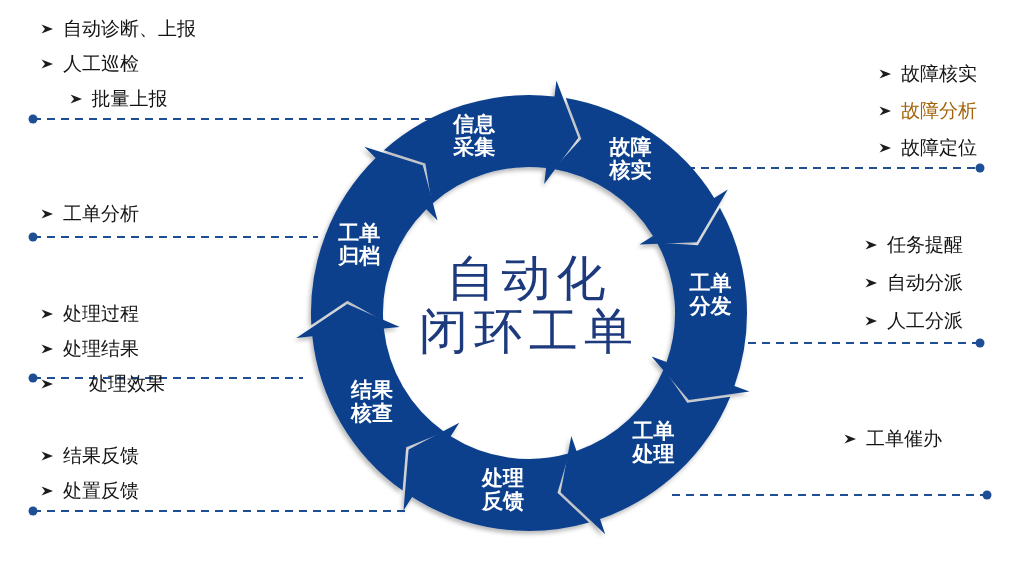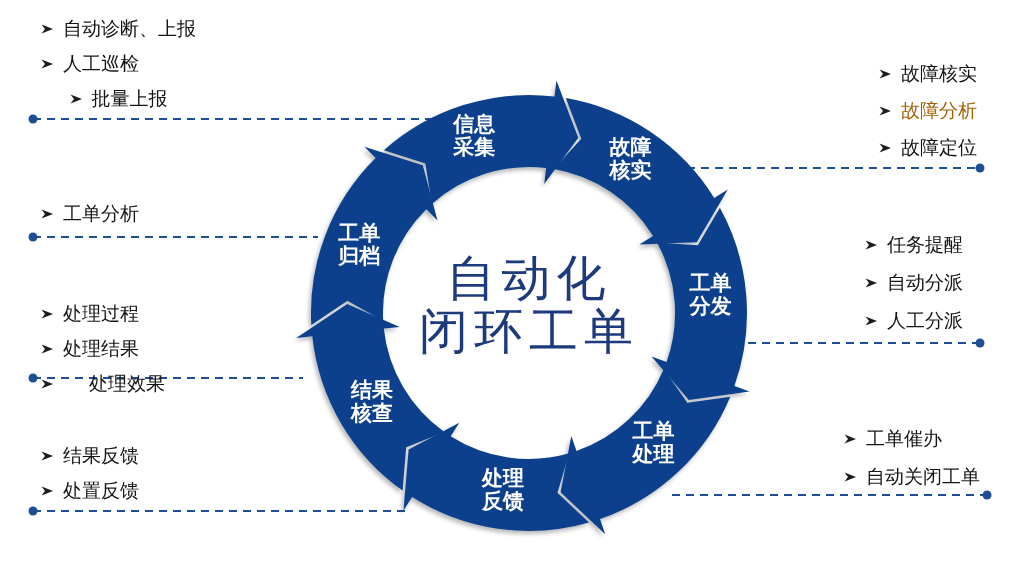--- a/index.html
+++ b/index.html
@@ -172,21 +172,15 @@
         <span class="txt" style="color: rgb(20, 20, 20);">人工分派</span>
       </div>
     </div>
   <div class="bullet-group" style="left: 843px; top: 420px;">
       <div class="bullet-row" style="height: 38px;">
         <svg width="14" height="14" viewBox="0 0 14 14" class="glyph">
           <path d="M1.5 2.5 L13 7 L1.5 11.5 L5 7 Z" fill="#1c1c1c"></path>
         </svg>
         <span class="txt" style="color: rgb(20, 20, 20);">工单催办</span>
       </div>
-      <div class="bullet-row" style="height: 38px;">
-        <svg width="14" height="14" viewBox="0 0 14 14" class="glyph">
-          <path d="M1.5 2.5 L13 7 L1.5 11.5 L5 7 Z" fill="#1c1c1c"></path>
-        </svg>
-        <span class="txt" style="color: rgb(20, 20, 20);">自动关闭工单</span>
-      </div>
     </div>
 
 </div>
 
 </body></html>

